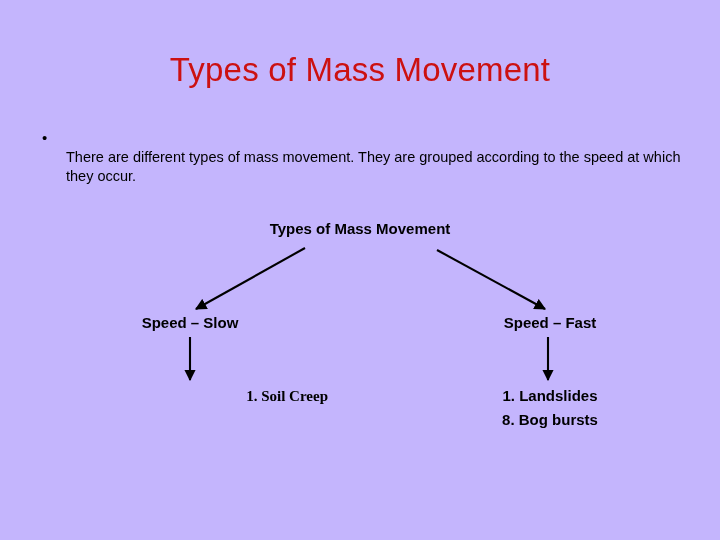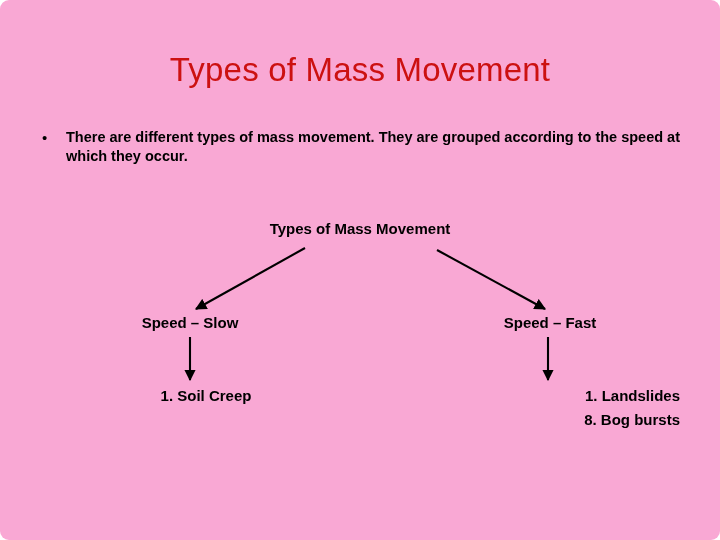--- a/index.html
+++ b/index.html
@@ -9,23 +9,22 @@
     background: #ffffff;
   }
   body {
     font-family: "Liberation Sans", sans-serif;
     color: #000000;
   }
   #slide {
     position: relative;
     width: 720px;
     height: 540px;
-    background: #f9a8d4;
+    background: #c4b5fd;
     overflow: hidden;
-    border-radius: 9px;
   }
 
   
   #slide-title {
     position: absolute;
     left: 0;
     top: 50px;
     width: 720px;
     text-align: center;
     font-size: 33px;
@@ -51,22 +50,23 @@
     font-size: 15px;
     line-height: 20px;
     text-align: left;
     padding-left: 6px;
     box-sizing: border-box;
   }
   #bullet-text {
     flex: 1 1 auto;
     font-size: 14.5px;
     line-height: 19px;
-    font-weight: 700;
+    font-weight: 400;
     text-align: left;
+    margin-top: 20px;
   }
 
   
   #diagram {
     position: absolute;
     left: 0;
     top: 200px;
     width: 720px;
     height: 280px;
   }
@@ -97,30 +97,31 @@
     width: 260px;
     text-align: center;
   }
   #node-fast {
     left: 420px;
     top: 112px;
     width: 260px;
     text-align: center;
   }
   #list-slow {
-    left: 76px;
+    left: 68px;
     top: 184px;
     width: 260px;
-    text-align: center;
+    text-align: right;
+    font-family: Liberation Serif, serif;
   }
   #list-fast {
     left: 420px;
     top: 184px;
     width: 260px;
-    text-align: right;
+    text-align: center;
   }
   .list-line {
     display: block;
     font-size: 15px;
     line-height: 24px;
     font-weight: 600;
     white-space: nowrap;
   }
 </style>
 </head>

